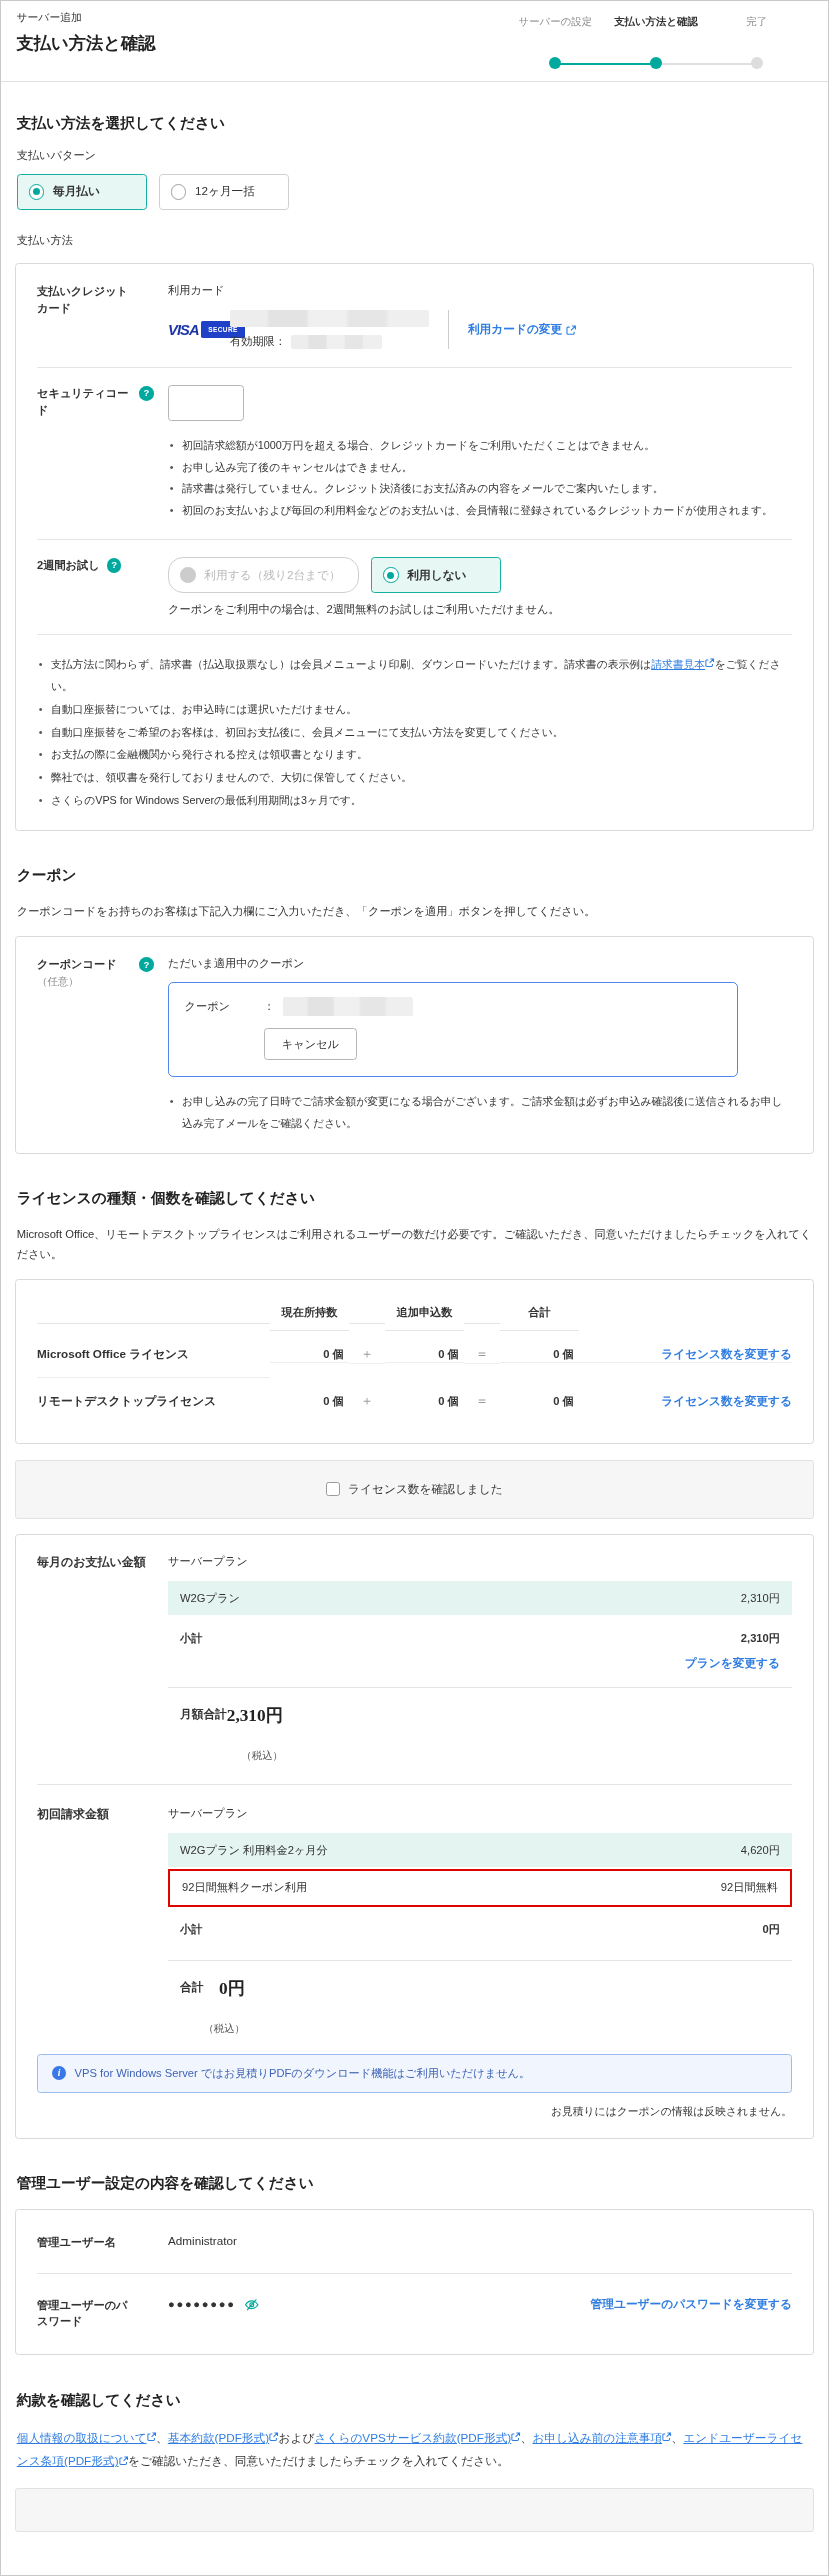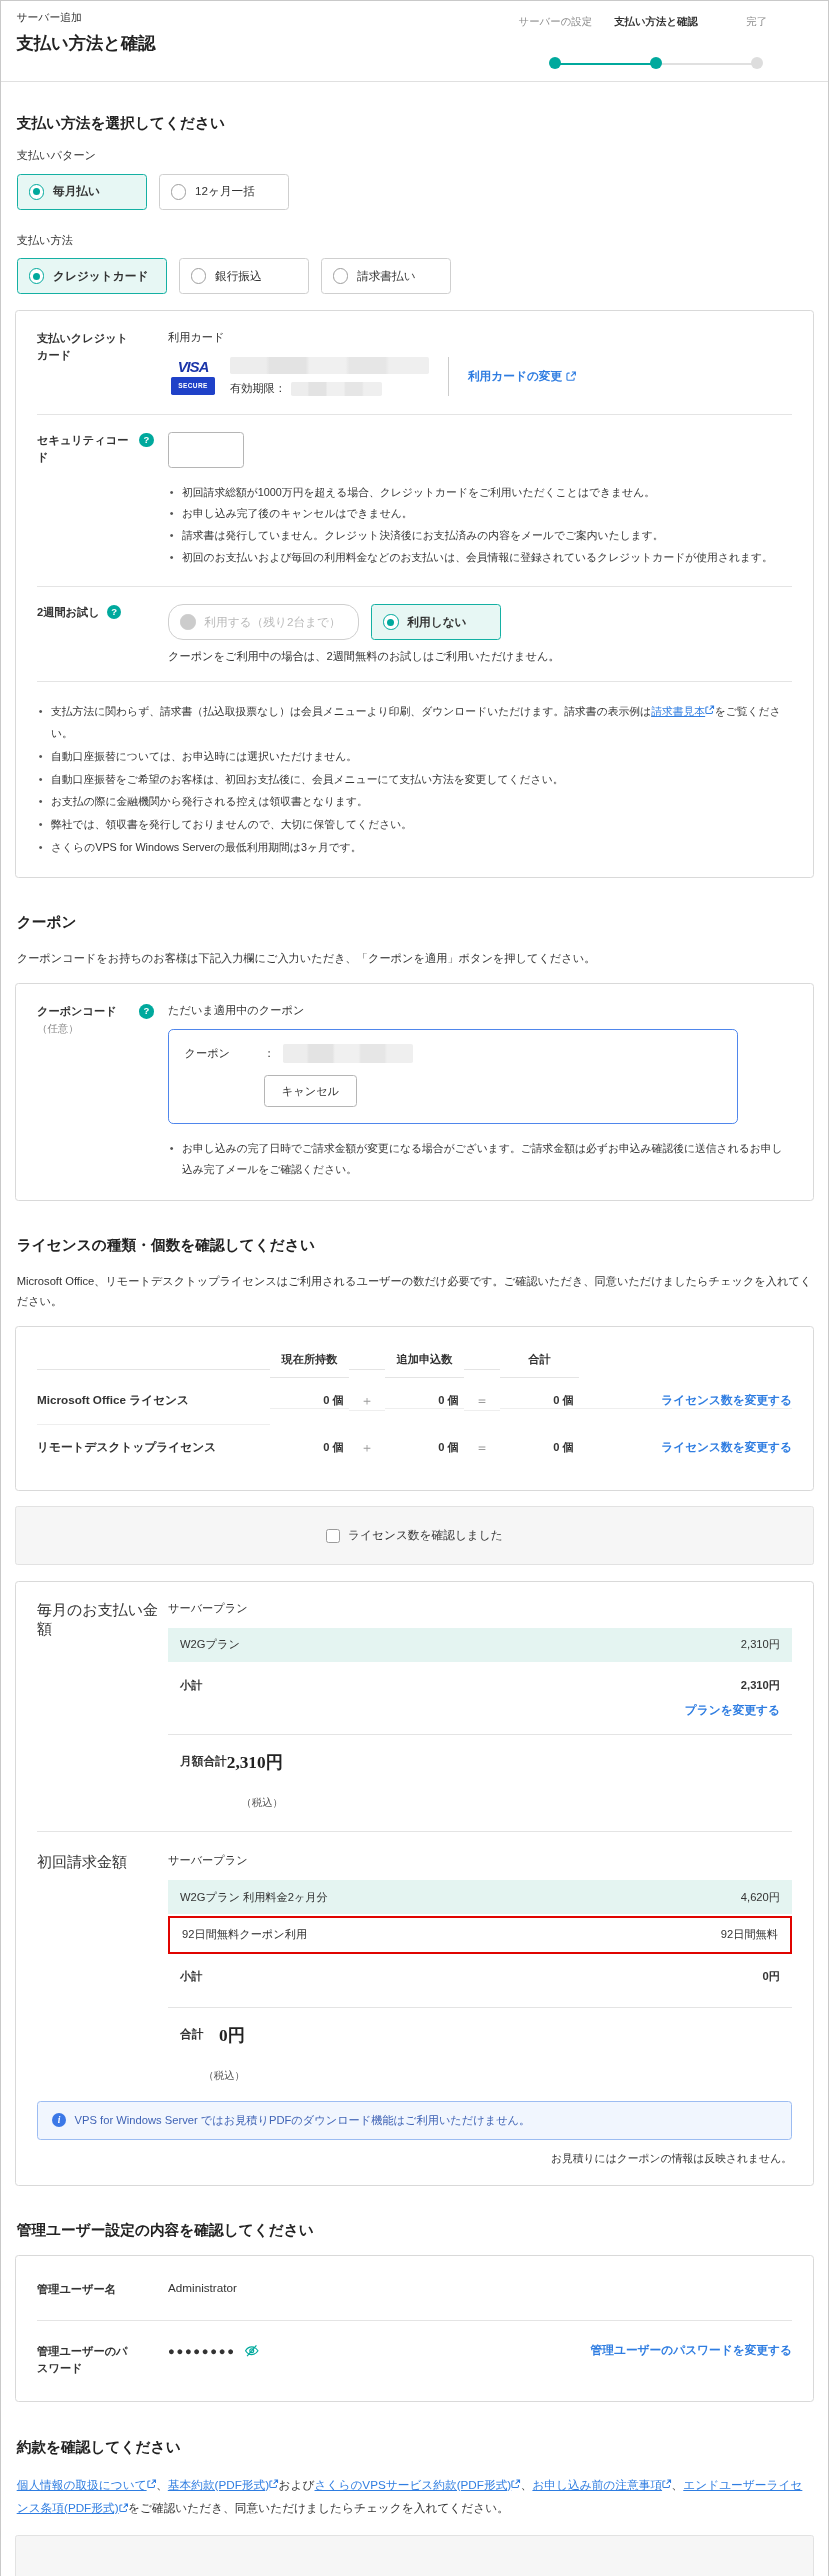--- a/index.html
+++ b/index.html
@@ -52,21 +52,21 @@
   .field-row { display:flex; }
   .field-label { width:131px; flex:none; font-weight:bold; font-size:11.2px; color:#333; line-height:1.5;
                  display:flex; align-items:flex-start; gap:7px; flex-wrap:wrap;}
   .field-label .lbl-txt{max-width:95px;}
   .field-body { flex:1; min-width:0; }
   .help-icon { width:14.7px; height:14.7px; border-radius:50%; background:#00a99d; color:#fff; font-size:9.5px;
                font-weight:bold; display:inline-flex; align-items:center; justify-content:center; flex:none; margin-top:0.9px;}
   
   .used-card-label { font-size:11.2px; color:#333; margin-bottom:12px; }
   .card-info { display:flex; align-items:center; gap:0; }
-  .visa-block { display:flex; flex-direction:column; align-items:center; gap:2.6px; width:50px; flex:none;}
+  .visa-block { display:flex; align-items:center; gap:2.6px; width:50px; flex:none;}
   .visa-word { color:#1a34a8; font-weight:bold; font-style:italic; font-size:14.7px; letter-spacing:-0.9px;}
   .secure-badge { background:#1f41c8; color:#fff; font-size:6.5px; font-weight:bold; padding:5.2px 7px; border-radius:1.7px; letter-spacing:0.4px;}
   .card-mid { margin-left:12px; }
   .redacted { background:linear-gradient(90deg,#ededed 0 18%, #e3e3e3 20% 38%, #f0f0f0 40% 58%, #e6e6e6 60% 78%, #efefef 80% 100%);
               border-radius:1.7px; filter:blur(0.5px); }
   .card-num { width:199px; height:17.3px; margin-bottom:7px; }
   .expiry-line { display:flex; align-items:center; gap:5.2px; color:#333; }
   .expiry-redact { width:91px; height:14px; display:inline-block; }
   .vline { width:0.9px; align-self:stretch; background:#ccc; margin:0 19px; }
   a.blue-link { color:#2f7de1; text-decoration:none; font-weight:bold; font-size:11.7px; display:inline-flex; align-items:center; gap:3.5px; cursor:pointer;}
@@ -96,21 +96,21 @@
   .lic-name { font-size:11.7px; font-weight:bold; padding:15.5px 0; }
   .lic-num { text-align:right; font-size:11.2px; font-weight:bold; padding-right:5.2px; }
   .lic-op { text-align:center; color:#9a9a9a; font-size:13px; }
   .lic-link { text-align:right; }
   .lic-row-border { border-bottom:0.9px solid #eee; }
   .check-box-bar { margin-top:15.5px; background:#f6f6f6; border:0.9px solid #e2e2e2; border-radius:2.6px;
                    padding:21px; display:flex; align-items:center; justify-content:center; gap:7.8px; }
   .checkbox { width:14px; height:14px; border:1.3px solid #9b9b9b; border-radius:2.6px; background:#fff; flex:none; cursor:pointer;}
   .check-label { font-size:11.7px; color:#333; cursor:pointer; }
   
-  .bill-label { width:131px; flex:none; font-weight:normal; font-size:15px; }
+  .bill-label { width:131px; flex:none; font-weight:bold; font-size:12px; }
   .bill-body { flex:1; min-width:0; }
   .bill-group { font-size:11.2px; margin-bottom:12px; }
   .amount-row { display:flex; justify-content:space-between; align-items:center;
                 padding:9.5px 12px; font-size:11.2px; }
   .amount-row.teal { background:#e4f4f1; margin-bottom:8.6px; }
   .amount-row.plain { padding:7px 12px 7px 12px; }
   .red-wrap { border:2.6px solid #e00400; margin:1.7px 0 8.6px 0; }
   .red-wrap .amount-row { margin:0; }
   .link-right { text-align:right; padding:3.5px 12px 0 0; }
   .inner-divider { border:none; border-top:0.9px solid #e4e4e4; margin:15.5px 0 12px 0; }
@@ -176,40 +176,20 @@
     </div>
     <div class="choice">
       <span class="radio">
           <span class="dot"></span>
         </span>
       <span>12ヶ月一括</span>
     </div>
   </div>
 
   <div class="sub-label" style="margin-top:22.5px;">支払い方法</div>
-  <div class="choice-row">
-    <div class="choice selected">
-      <span class="radio">
-          <span class="dot"></span>
-        </span>
-      <span>クレジットカード</span>
-    </div>
-    <div class="choice">
-      <span class="radio">
-          <span class="dot"></span>
-        </span>
-      <span>銀行振込</span>
-    </div>
-    <div class="choice">
-      <span class="radio">
-          <span class="dot"></span>
-        </span>
-      <span>請求書払い</span>
-    </div>
-  </div>
 
   <div class="box">
 
     <div class="field-row">
       <div class="field-label">
         <span class="lbl-txt">支払いクレジットカード</span>
       </div>
       <div class="field-body">
         <div class="used-card-label">利用カード</div>
         <div class="card-info">

